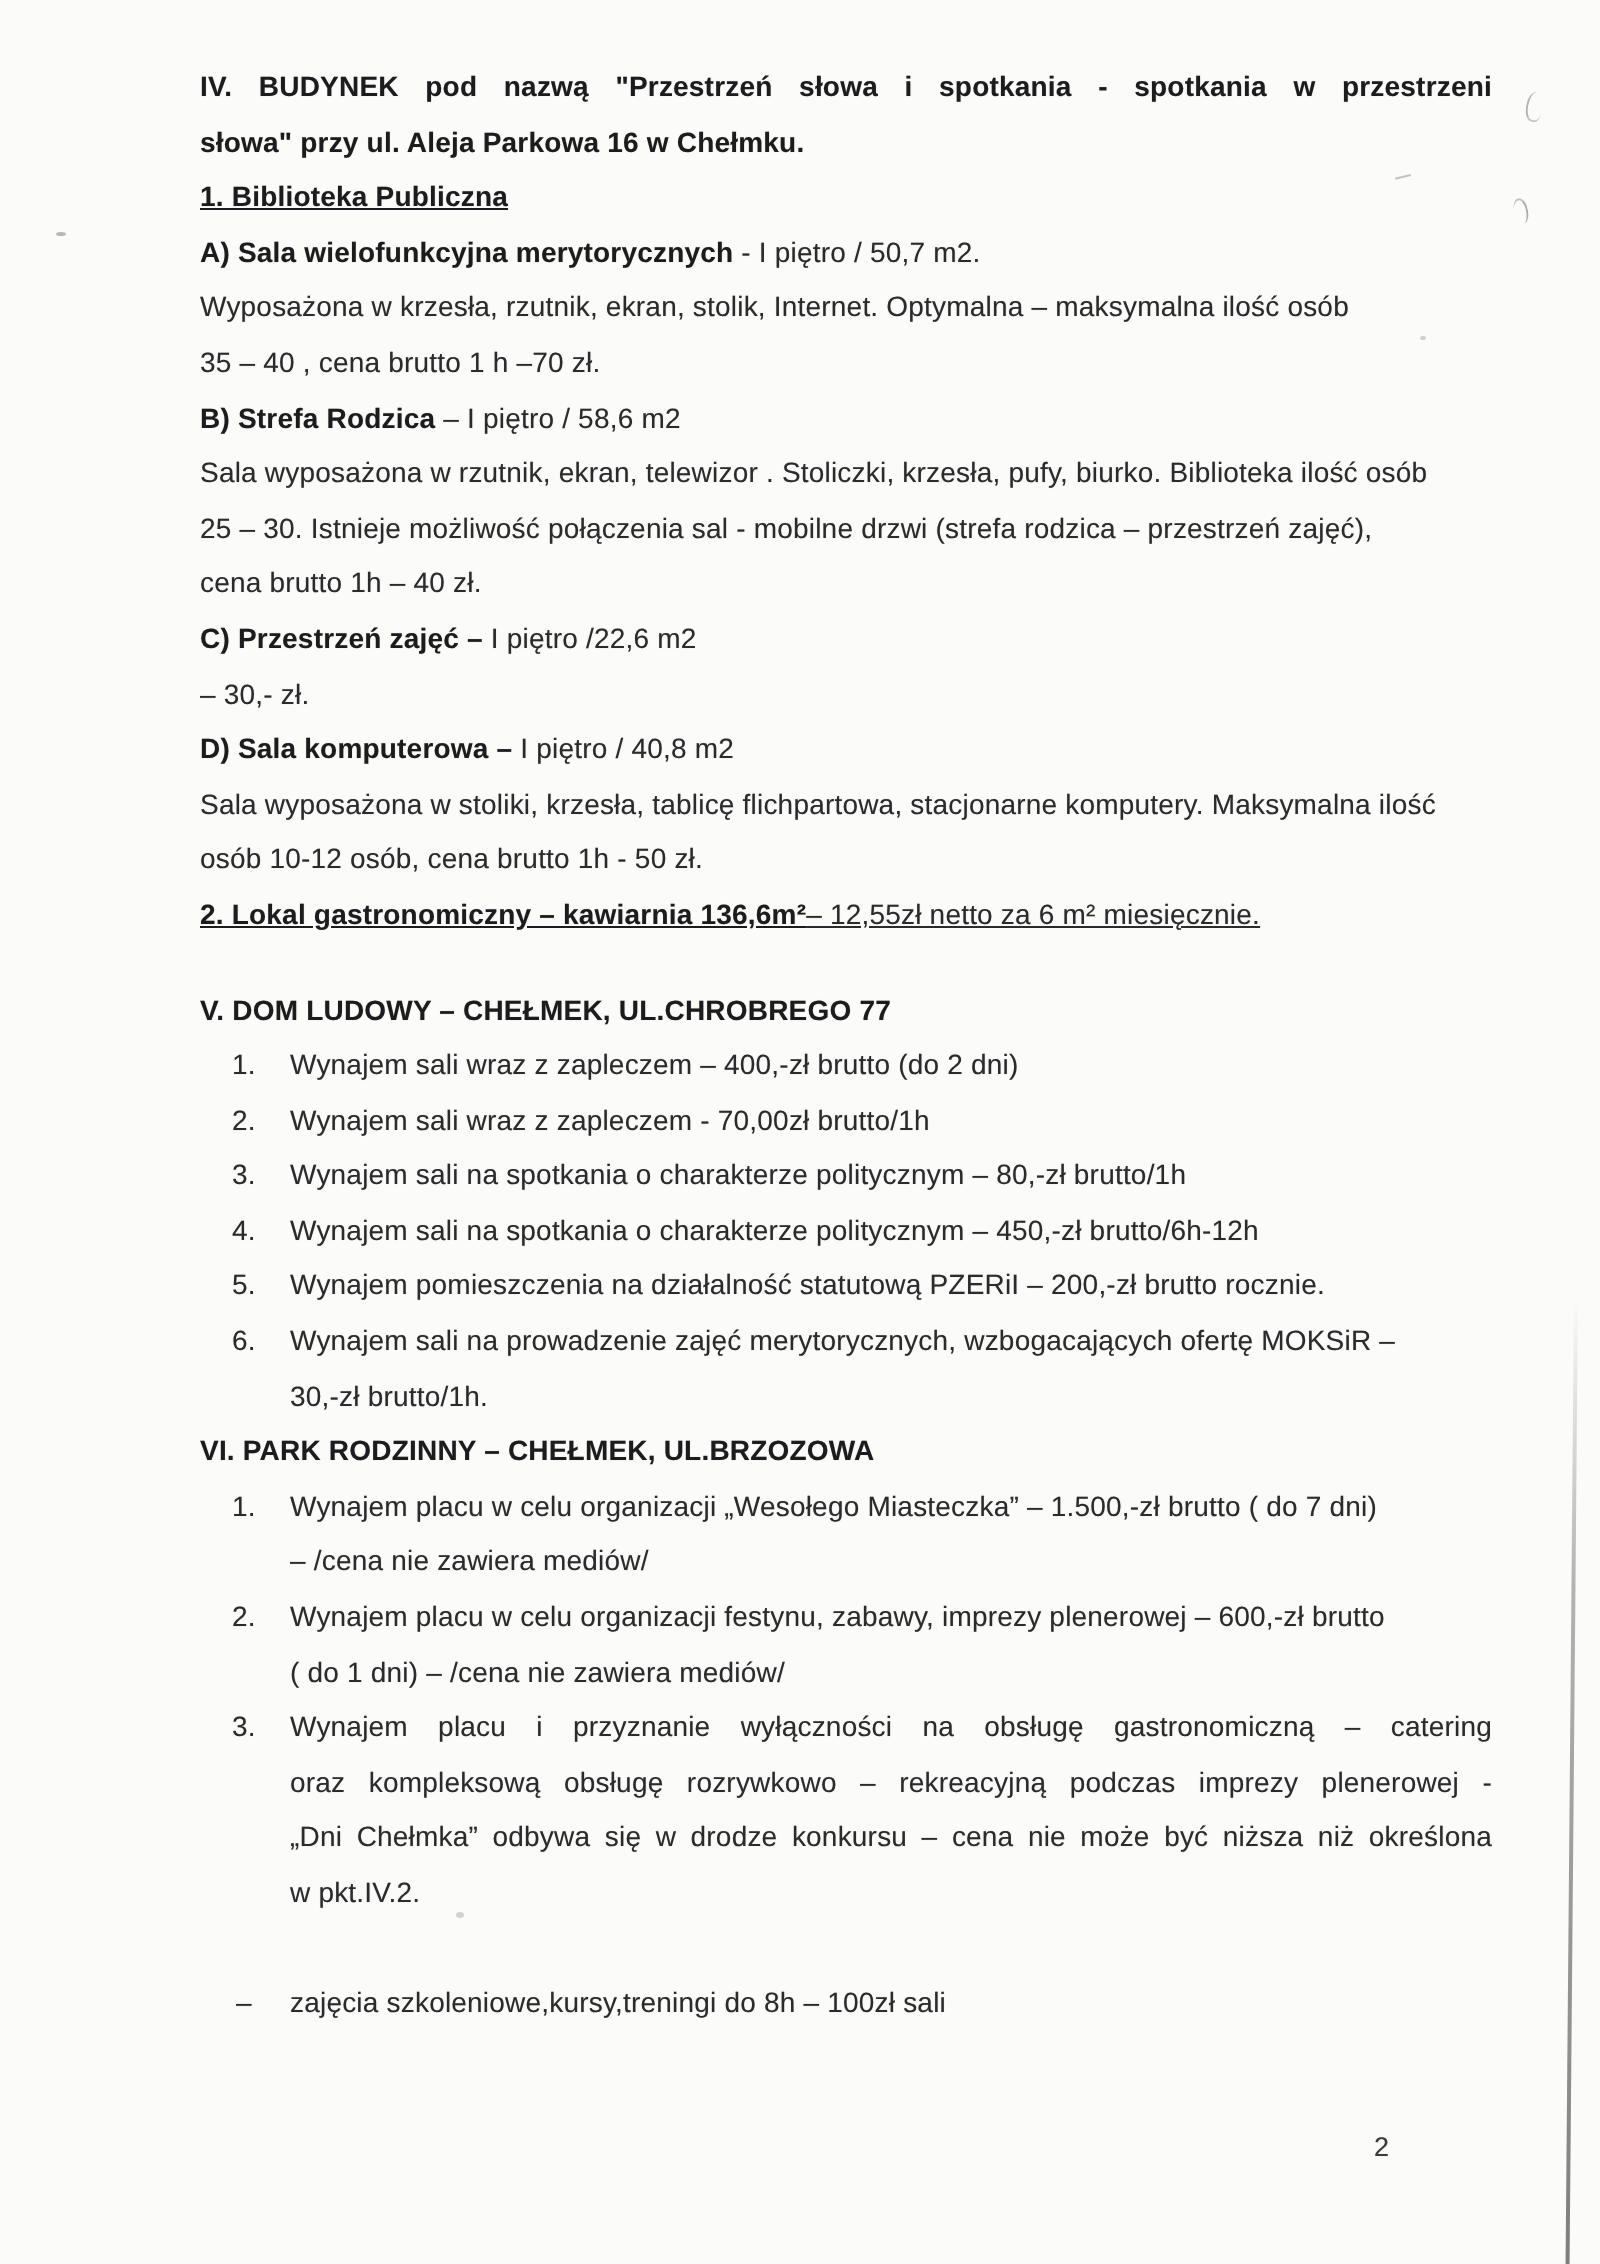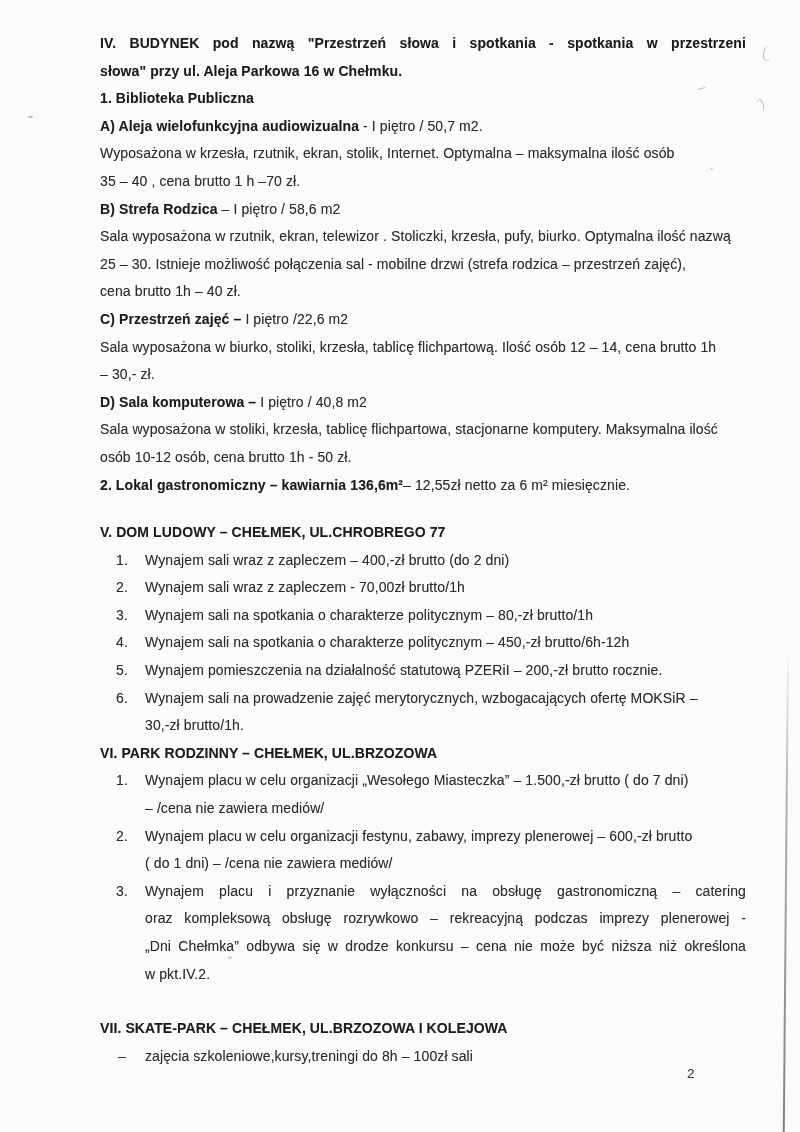--- a/index.html
+++ b/index.html
@@ -6,21 +6,21 @@
   body{
     width:800px;height:1132px;
     background:#fbfbf9;
     font-family:"Liberation Sans","DejaVu Sans",sans-serif;
     color:#2b2b2d;
     position:relative;overflow:hidden;
     text-shadow:0 0 .5px rgba(60,60,60,.35);
   }
   .doc{position:absolute;left:100px;top:30px;width:646px;font-size:14px;line-height:27.6px;letter-spacing:.1px;}
   .b{font-weight:bold;color:#1c1c1e;}
-  .u{}
+  .u{text-decoration:underline;}
   .just{text-align:justify;text-align-last:justify;}
   .line{min-height:27.6px;}
   .li{position:relative;padding-left:45px;}
   .li .num{position:absolute;left:16px;top:0;}
   .li.dash-li .num{left:18px;}
   .gap20{height:20px;}
   .gap27{height:27px;}
   .pagenum{position:absolute;left:687px;top:1066px;font-size:13.5px;color:#3a3a3c;}
   
   .artifact{position:absolute;pointer-events:none;}
@@ -36,31 +36,30 @@
 </head>
 <body>
 
 <div class="doc">
 
   <div>
     <div class="line b just">IV. BUDYNEK pod nazwą "Przestrzeń słowa  i spotkania - spotkania w przestrzeni</div>
     <div class="line b">słowa" przy ul. Aleja Parkowa 16  w Chełmku.</div>
     <div class="line"><span class="b u">1. Biblioteka Publiczna</span></div>
 
-    <div class="line"><span class="b">A) Aleja wielofunkcyjna audiowizualna</span><span> - I piętro / 50,7 m2.</span></div>
+    <div class="line"><span class="b">A) Sala wielofunkcyjna merytorycznych</span><span> - I piętro / 50,7 m2.</span></div>
     <div class="line">Wyposażona w krzesła, rzutnik, ekran, stolik, Internet.  Optymalna – maksymalna ilość osób</div>
     <div class="line">35 – 40 , cena brutto 1 h –70 zł.</div>
 
     <div class="line"><span class="b">B) Strefa Rodzica</span><span> – I piętro / 58,6 m2</span></div>
-    <div class="line">Sala wyposażona w rzutnik, ekran, telewizor . Stoliczki, krzesła, pufy, biurko. Optymalna ilość nazwą</div>
+    <div class="line">Sala wyposażona w rzutnik, ekran, telewizor . Stoliczki, krzesła, pufy, biurko. Biblioteka ilość osób</div>
     <div class="line">25 – 30. Istnieje możliwość połączenia sal  - mobilne drzwi (strefa rodzica – przestrzeń zajęć),</div>
     <div class="line">cena brutto  1h – 40 zł.</div>
 
     <div class="line"><span class="b">C) Przestrzeń zajęć –</span><span> I piętro /22,6  m2</span></div>
-    <div class="line">Sala wyposażona w biurko, stoliki, krzesła, tablicę flichpartową.  Ilość osób 12 – 14, cena brutto 1h</div>
     <div class="line">– 30,- zł.</div>
 
     <div class="line"><span class="b">D) Sala komputerowa –</span><span> I piętro / 40,8 m2</span></div>
     <div class="line">Sala wyposażona w stoliki, krzesła, tablicę flichpartowa, stacjonarne komputery. Maksymalna ilość</div>
     <div class="line">osób 10-12 osób, cena brutto 1h - 50 zł.</div>
 
     <div class="line"><span class="b u">2. Lokal gastronomiczny – kawiarnia 136,6m²</span><span class="u">– 12,55zł netto za 6 m² miesięcznie.</span></div>
   </div>
 
   <div class="gap20"></div>
@@ -111,21 +110,20 @@
         <div class="line just">Wynajem placu i przyznanie wyłączności na obsługę gastronomiczną – catering</div>
         <div class="line just">oraz kompleksową obsługę rozrywkowo – rekreacyjną podczas imprezy plenerowej -</div>
         <div class="line just">„Dni Chełmka” odbywa się w drodze konkursu – cena nie może być niższa niż określona</div>
         <div class="line">w pkt.IV.2.</div>
       </div>
   </div>
 
   <div class="gap27"></div>
 
   <div>
-    <div class="line b">VII. SKATE-PARK – CHEŁMEK, UL.BRZOZOWA I KOLEJOWA</div>
     <div class="li dash-li">
         <span class="num">–</span>
         <div class="line">zajęcia szkoleniowe,kursy,treningi do 8h – 100zł sali</div>
       </div>
   </div>
 
 </div>
 
 <div class="pagenum">2</div>
 

